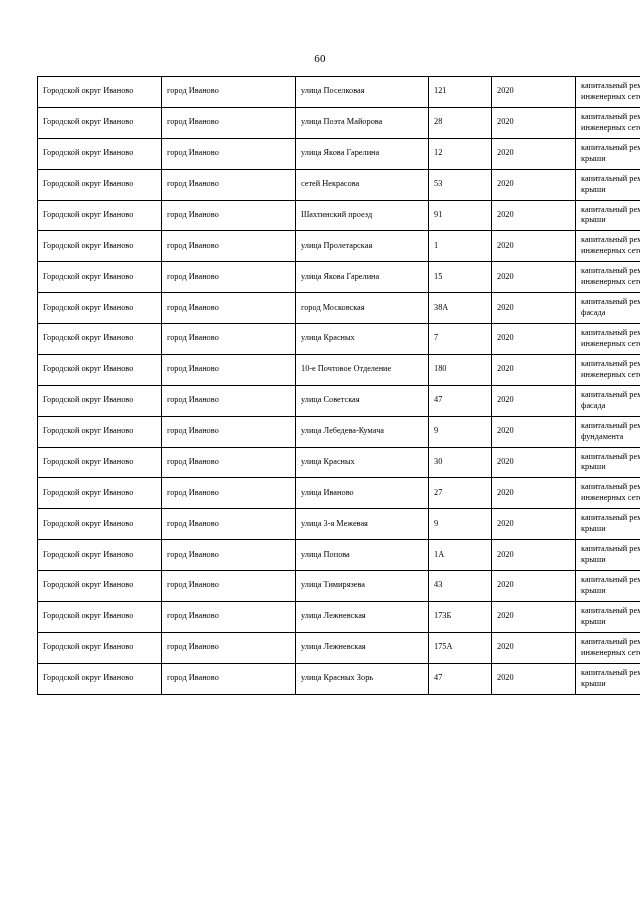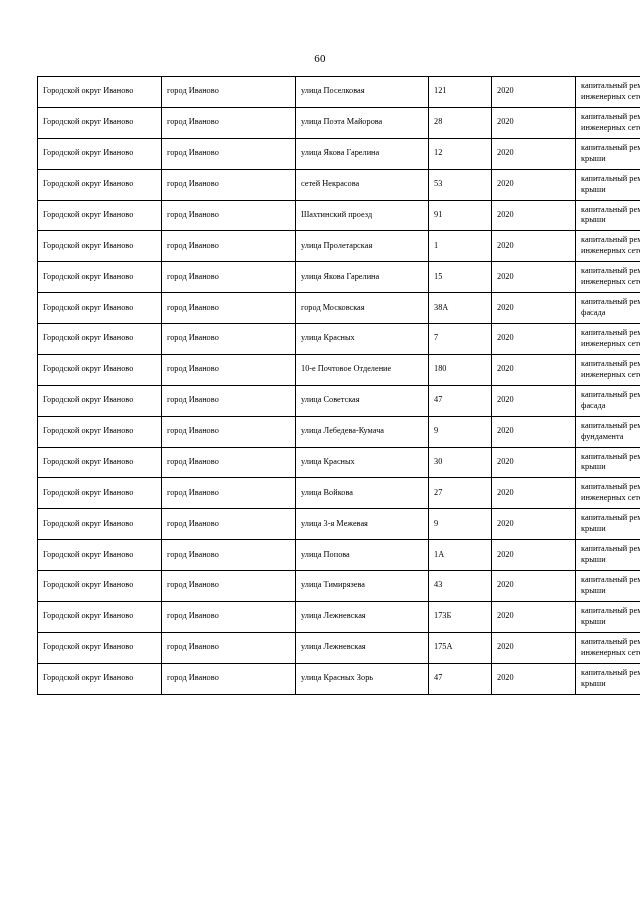--- a/index.html
+++ b/index.html
@@ -162,21 +162,21 @@
             <td class="c-mo">Городской округ Иваново</td>
             <td class="c-settlement">город Иваново</td>
             <td class="c-street">улица Красных</td>
             <td class="c-house">30</td>
             <td class="c-year">2020</td>
             <td class="c-work">капитальный ремонт крыши</td>
           </tr>
           <tr>
             <td class="c-mo">Городской округ Иваново</td>
             <td class="c-settlement">город Иваново</td>
-            <td class="c-street">улица Войкова</td>
+            <td class="c-street">улица Иваново</td>
             <td class="c-house">27</td>
             <td class="c-year">2020</td>
             <td class="c-work">капитальный ремонт инженерных сетей</td>
           </tr>
           <tr>
             <td class="c-mo">Городской округ Иваново</td>
             <td class="c-settlement">город Иваново</td>
             <td class="c-street">улица 3-я Межевая</td>
             <td class="c-house">9</td>
             <td class="c-year">2020</td>

